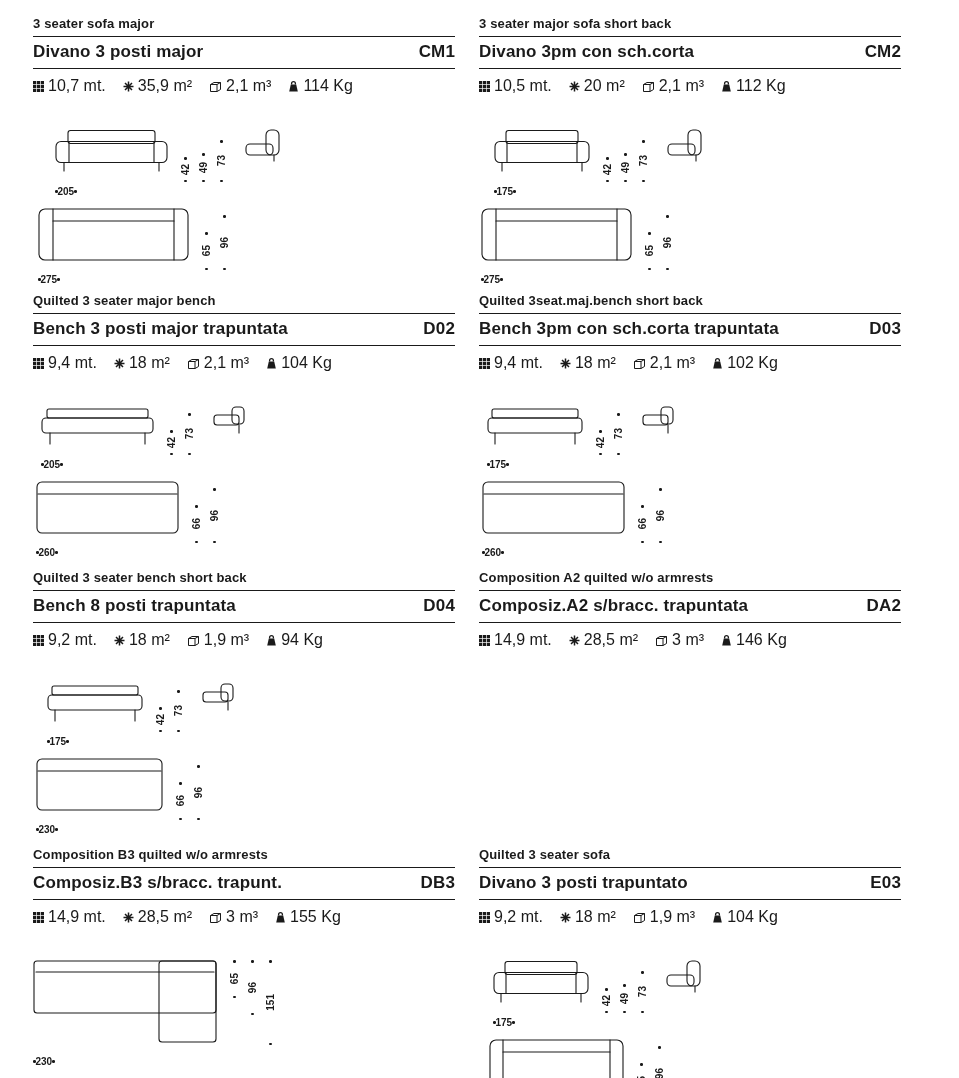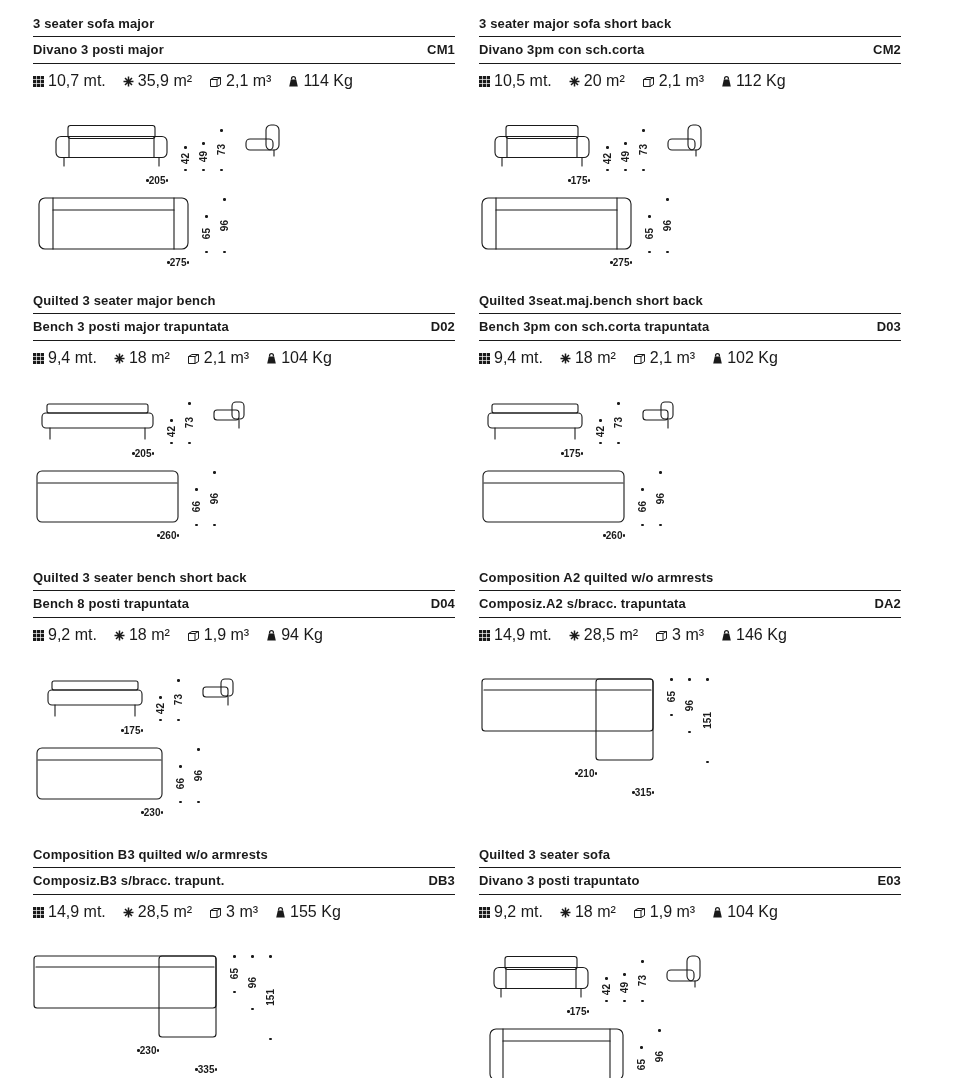--- a/index.html
+++ b/index.html
@@ -18,42 +18,42 @@
     gap:24px;
   }
   .cell { height:253px; overflow:visible; }
   .t-en {
     font-size:13px; font-weight:700; letter-spacing:.15px;
     padding-bottom:5px; border-bottom:1.5px solid #1a1a1a;
   }
   .t-row {
     display:flex; justify-content:space-between; align-items:baseline;
     padding:5px 0 6px; border-bottom:1.5px solid #1a1a1a;
-    font-size:13px; font-weight:700; letter-spacing:.15px;
+    font-size:17px; font-weight:700; letter-spacing:.15px;
   }
   .specs {
     display:flex; align-items:center; gap:17px;
     padding:8px 0 0; font-size:16px; font-weight:400;
   }
   .spec { display:inline-flex; align-items:center; gap:4px; white-space:nowrap; }
   .spec svg { display:block; }
 
   .drawing { padding-top:34px; }
   .dr-row { display:flex; align-items:flex-end; }
   .dr-row + .dr-row { margin-top:10px; }
   .dr-col { display:flex; flex-direction:column; }
 
   svg.lineart { display:block; }
   svg.lineart rect, svg.lineart line, svg.lineart path {
     fill:none; stroke:#1a1a1a; stroke-width:1.1; stroke-linejoin:round; stroke-linecap:round;
   }
 
   .hdim {
-    display:flex; justify-content:flex-end; align-items:center;
-    margin-top:6px; font-size:10px; font-weight:700; height:13px;
+    display:flex; justify-content:flex-start; align-items:center;
+    margin-top:12px; font-size:10px; font-weight:700; height:13px;
   }
   .hdim::before, .hdim::after {
     content:""; width:2.5px; height:2.5px; border-radius:50%; background:#1a1a1a;
   }
 
   .vdims { display:flex; align-items:flex-end; gap:7px; margin:0 0 16px 12px; }
   .vdim {
     display:flex; flex-direction:column; align-items:center; justify-content:space-between;
     width:11px;
   }
@@ -530,48 +530,20 @@
         <span>3 m³</span>
       </span>
       <span class="spec">
         <svg width="11" height="12" viewBox="0 0 11 12">
             <path d="M2.8 4.5h5.4l1.6 7H1.2z" fill="#1a1a1a"></path>
             <path d="M3.6 4.5v-1a1.9 1.9 0 0 1 3.8 0v1" fill="none" stroke="#1a1a1a" stroke-width="1.3"></path>
           </svg>
         <span>146 Kg</span>
       </span>
     </div>
-    <div class="drawing">
-      <div class="dr-row comp">
-        <div class="dr-col" style="margin-left:2px">
-          <svg class="lineart" width="173" height="83" viewBox="0 0 173 83">
-            <rect x="1" y="1" width="171" height="52" rx="3"></rect>
-            <rect x="115" y="1" width="57" height="81" rx="3"></rect>
-            <line x1="3" y1="12" x2="170" y2="12"></line>
-          </svg>
-          <div class="hdim" style="width:116px">
-              <span>210</span>
-            </div>
-          <div class="hdim" style="width:173px">
-              <span>315</span>
-            </div>
-        </div>
-        <div class="vdims">
-          <span class="vdim" style="height:38px">
-              <i>65</i>
-            </span>
-          <span class="vdim" style="height:55px">
-              <i>96</i>
-            </span>
-          <span class="vdim" style="height:85px">
-              <i>151</i>
-            </span>
-        </div>
-      </div>
-    </div>
   </section>
 
   <section class="cell">
     <h2 class="t-en">Composition B3 quilted w/o armrests</h2>
     <div class="t-row">
       <span>Composiz.B3 s/bracc. trapunt.</span>
       <span>DB3</span>
     </div>
     <div class="specs">
       <span class="spec">

